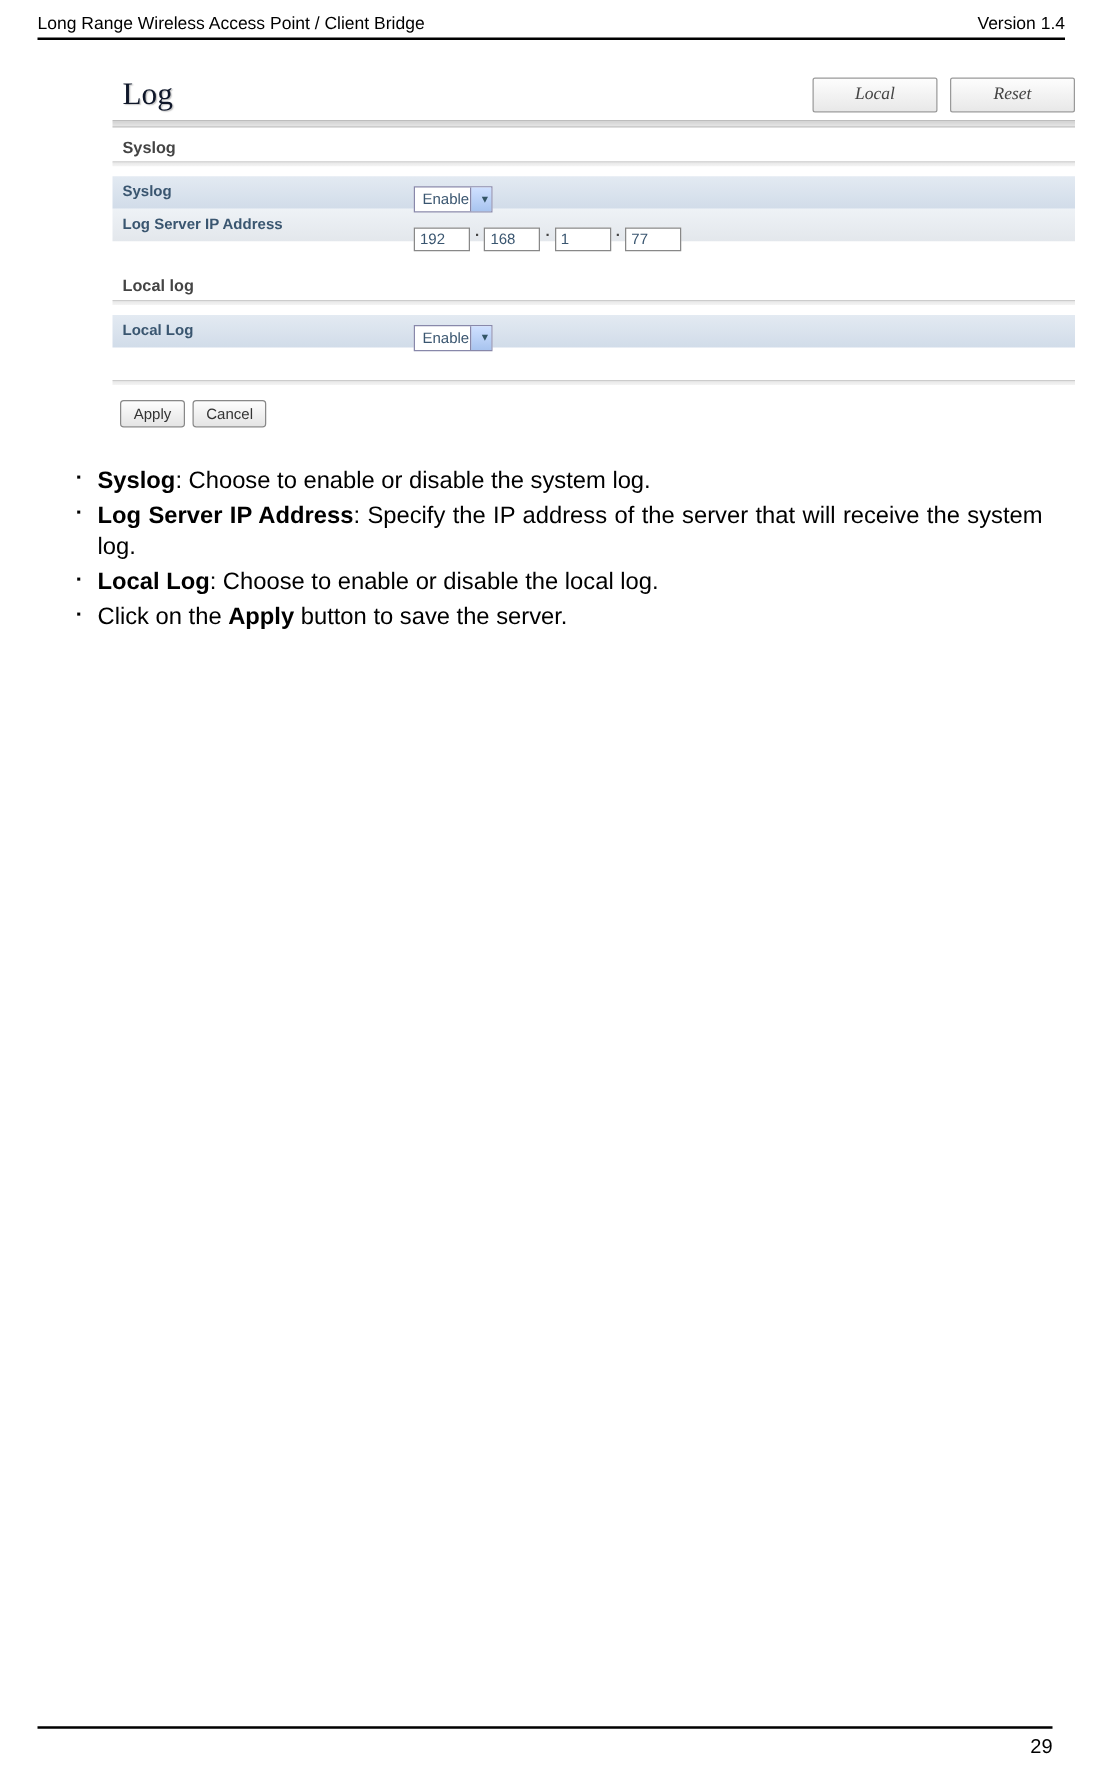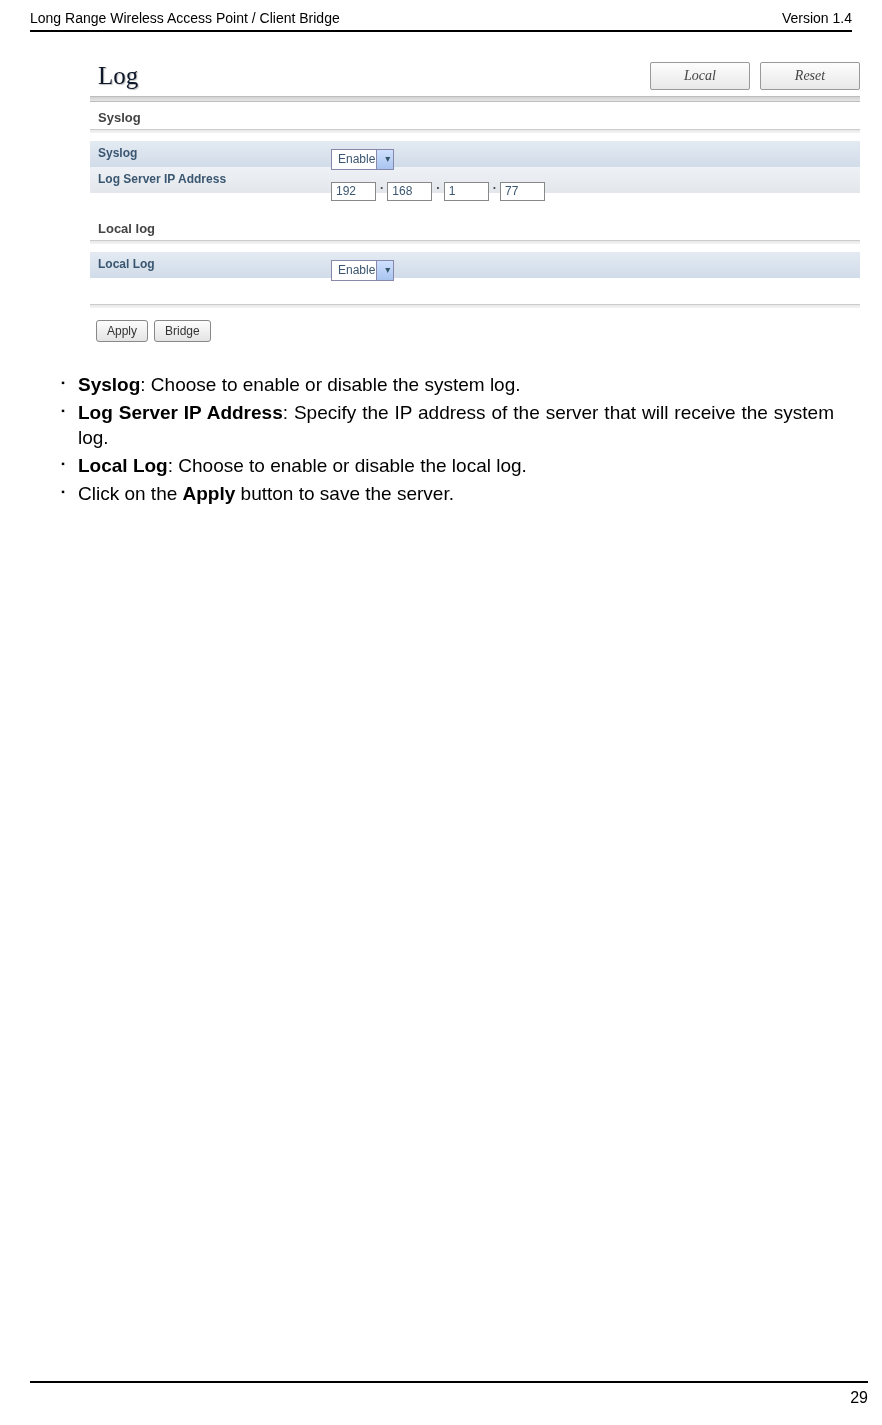--- a/index.html
+++ b/index.html
@@ -150,21 +150,21 @@
 
   
   .doc { margin: 0 18px 0 18px; }
   .bul { display: flex; font-family: "Century Gothic", Arial, sans-serif; font-size: 19px; line-height: 1.35; margin-bottom: 2px; }
   .bsq { width: 30px; flex-shrink: 0; text-align: center; padding-top: 4px; font-size: 10px; }
   .bcont { flex: 1; text-align: justify; }
   .b { font-weight: bold; }
 
   .footer {
     position: absolute;
-    bottom: 18px; left: 30px; right: 14px;
+    bottom: 18px; left: 30px; right: 40px;
   }
   .hr-bot { border: none; border-top: 2px solid #000; margin: 0 0 6px 0; }
   .pg { text-align: right; font-size: 16px; }
 </style>
 </head>
 <body>
 
 <div class="page">
   <div class="header-row">
     <span>Long Range Wireless Access Point / Client Bridge</span>
@@ -212,21 +212,21 @@
       <div class="cfg-ctrl">
         <div class="sel">Enable</div>
       </div>
     </div>
 
     <div style="height:26px"></div>
     <div class="thin-sep"></div>
 
     <div class="btn-row">
       <div class="btn">Apply</div>
-      <div class="btn">Bridge</div>
+      <div class="btn">Cancel</div>
     </div>
   </div>
 
   <div class="doc">
     <div class="bul">
       <div class="bsq">▪</div>
       <div class="bcont">
         <span class="b">Syslog</span><span>: Choose to enable or disable the system log.</span>
       </div>
     </div>

